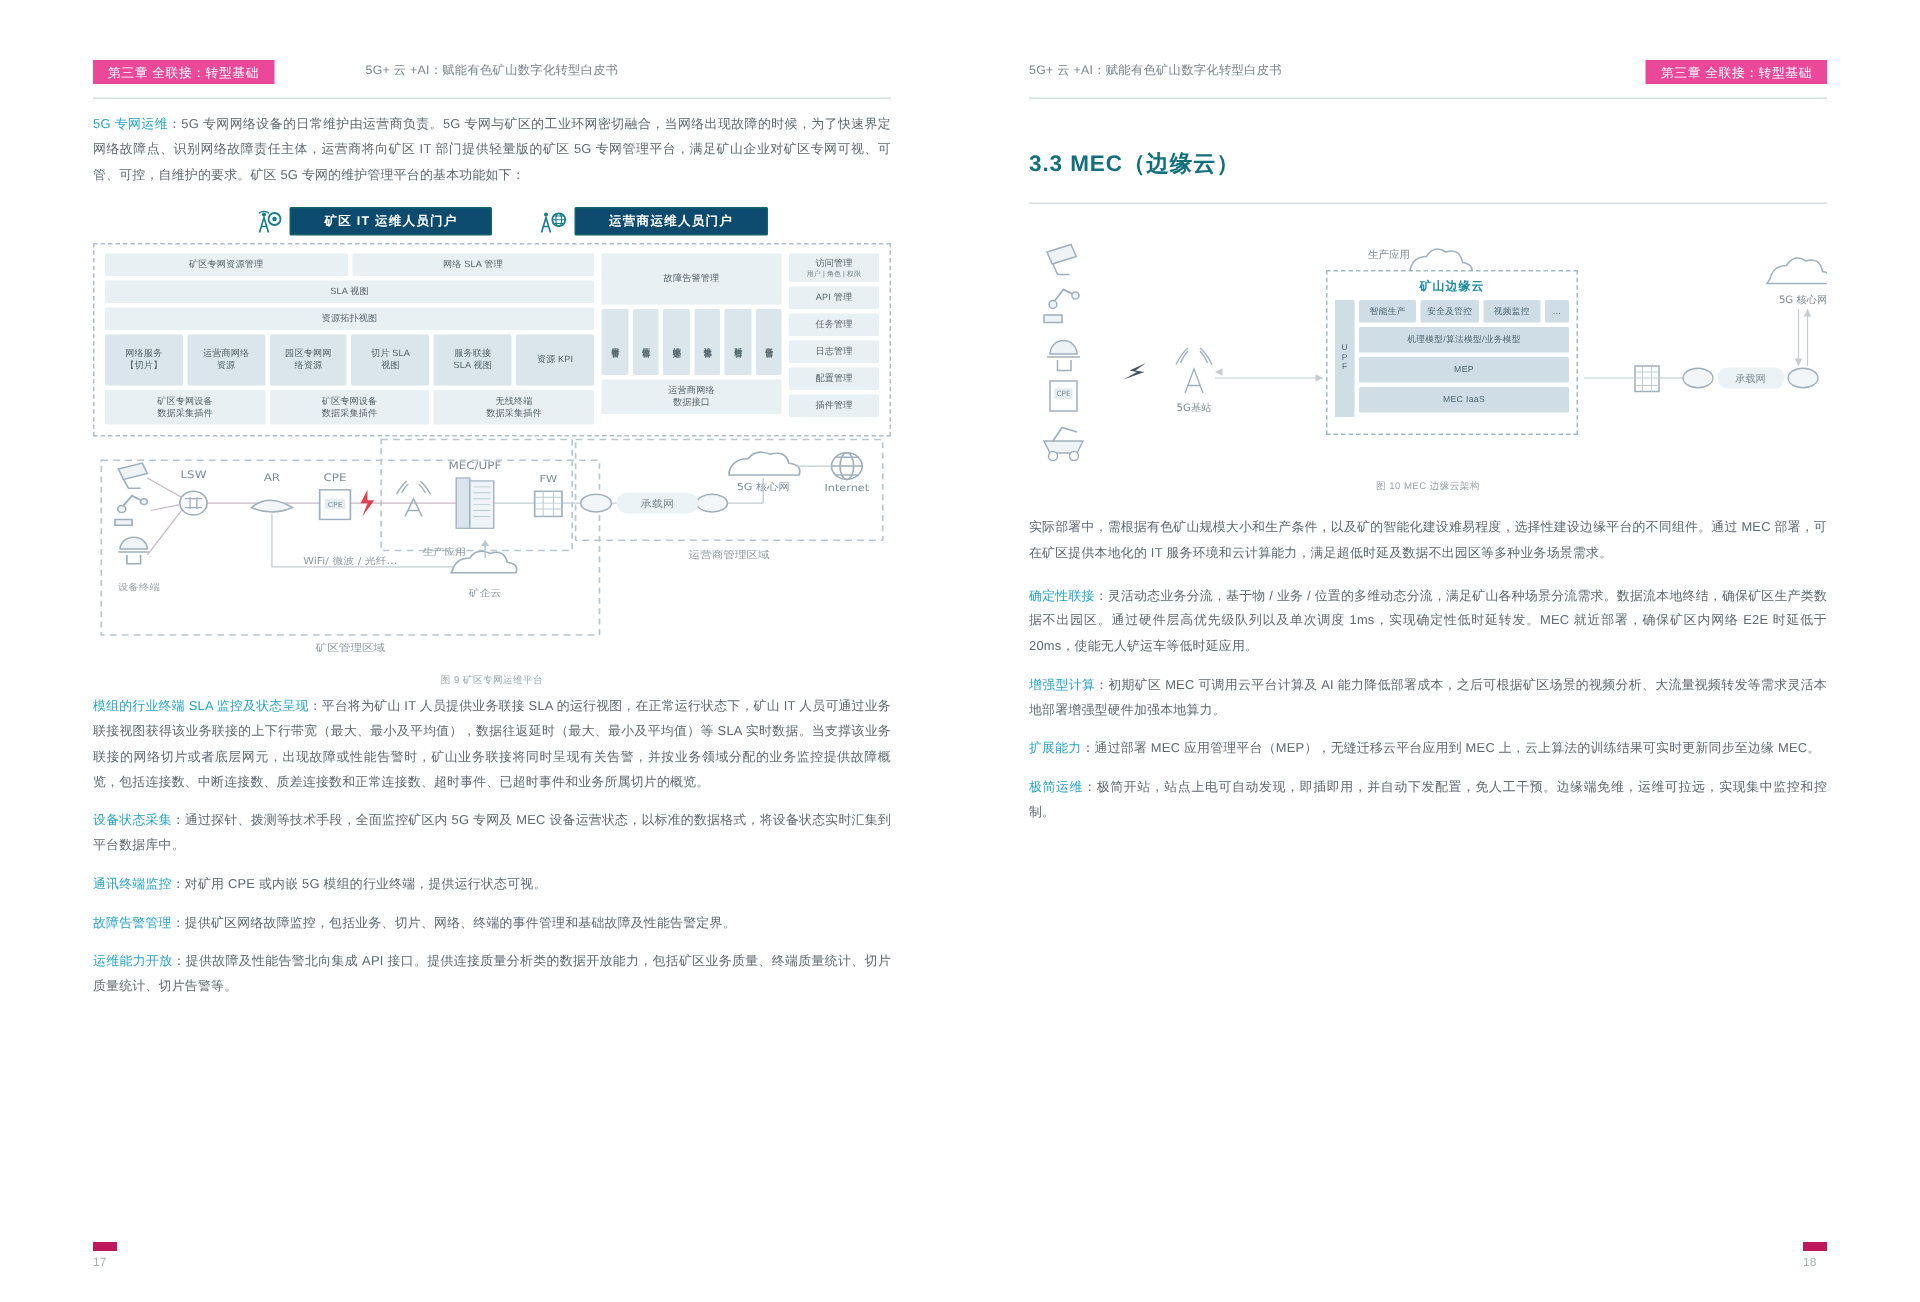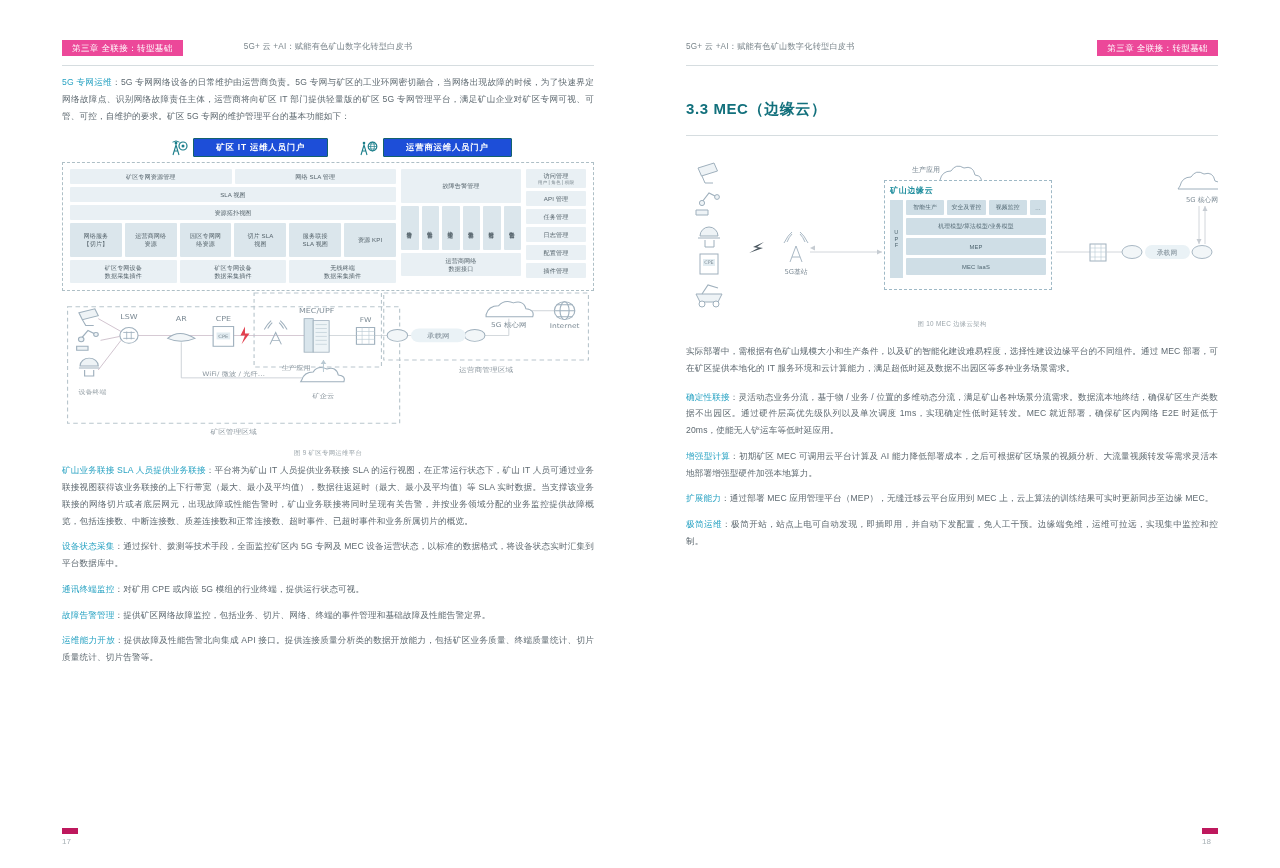--- a/index.html
+++ b/index.html
@@ -53,21 +53,21 @@
   .left .pagenum  { left: 62px; }
   .right .pagenum { right: 62px; }
 
   
   .fig9 { margin: 14px 0 4px 0; position: relative; }
 
   .portals { display: flex; gap: 30px; justify-content: center; align-items: center;
              margin-bottom: 5px; padding-left: 24px; }
   .portal { display: flex; align-items: center; gap: 5px; }
   .portal .bar {
-    background: #1d4ed8; color: #fff; font-size: 8.4px; font-weight: bold;
+    background: #0c4a6e; color: #fff; font-size: 8.4px; font-weight: bold;
     letter-spacing: .8px; padding: 3px 22px; border-radius: 1px;
     border: 1px solid #14626c;
   }
   .picon { width: 20px; height: 18px; position: relative; }
   .picon svg { width: 20px; height: 18px; display: block; }
 
   .dashbox {
     border: 1px dashed #aebfc6; padding: 6px 7px 7px 7px; background: #fff;
   }
   .grid-main { display: flex; gap: 5px; align-items: stretch; }
@@ -112,21 +112,21 @@
 
   
   .fig10 { margin: 18px 0 6px 0; position: relative; height: 160px; }
   .fig10 svg { position: absolute; inset: 0; width: 100%; height: 100%; }
   .mecbox {
     position: absolute; left: 198px; top: 26px; width: 168px; height: 110px;
     border: 1px dashed #9fb9c6; background: #fff;
     padding: 4px 5px 5px 5px;
   }
   .mectitle {
-    text-align: left; color: #1f8e9e; font-weight: bold; font-size: 8px;
+    text-align: center; color: #1f8e9e; font-weight: bold; font-size: 8px;
     letter-spacing: .7px; margin-bottom: 4px;
   }
   .mecinner { display: flex; gap: 3px; height: 78px; }
   .upf {
     width: 13px; background: #cfdee6; color: #4f6570; font-size: 5.6px;
     display: flex; flex-direction: column; align-items: center; justify-content: center;
     line-height: 1.25; letter-spacing: .3px;
   }
   .meclayers { flex: 1; display: flex; flex-direction: column; gap: 3px; }
   .mecrow { display: flex; gap: 3px; }
@@ -349,21 +349,21 @@
 
             <text x="150" y="145" font-size="6.8" fill="#8d98a0" text-anchor="middle" font-family="DejaVu Sans">矿区管理区域</text>
             <text x="372" y="82" font-size="6.8" fill="#8d98a0" text-anchor="middle" font-family="DejaVu Sans">运营商管理区域</text>
           </svg>
         </div>
 
         <div class="figcap">图 9 矿区专网运维平台</div>
       </div>
 
       <div class="para">
-        <span class="lead">矿山业务联接 SLA 人员提供业务联接</span><span>：平台将为矿山 IT 人员提供业务联接 SLA 的运行视图，在正常运行状态下，矿山 IT 人员可通过业务联接视图获得该业务联接的上下行带宽（最大、最小及平均值），数据往返延时（最大、最小及平均值）等 SLA 实时数据。当支撑该业务联接的网络切片或者底层网元，出现故障或性能告警时，矿山业务联接将同时呈现有关告警，并按业务领域分配的业务监控提供故障概览，包括连接数、中断连接数、质差连接数和正常连接数、超时事件、已超时事件和业务所属切片的概览。</span>
+        <span class="lead">模组的行业终端 SLA 监控及状态呈现</span><span>：平台将为矿山 IT 人员提供业务联接 SLA 的运行视图，在正常运行状态下，矿山 IT 人员可通过业务联接视图获得该业务联接的上下行带宽（最大、最小及平均值），数据往返延时（最大、最小及平均值）等 SLA 实时数据。当支撑该业务联接的网络切片或者底层网元，出现故障或性能告警时，矿山业务联接将同时呈现有关告警，并按业务领域分配的业务监控提供故障概览，包括连接数、中断连接数、质差连接数和正常连接数、超时事件、已超时事件和业务所属切片的概览。</span>
       </div>
       <div class="para">
         <span class="lead">设备状态采集</span><span>：通过探针、拨测等技术手段，全面监控矿区内 5G 专网及 MEC 设备运营状态，以标准的数据格式，将设备状态实时汇集到平台数据库中。</span>
       </div>
       <div class="para">
         <span class="lead">通讯终端监控</span><span>：对矿用 CPE 或内嵌 5G 模组的行业终端，提供运行状态可视。</span>
       </div>
       <div class="para">
         <span class="lead">故障告警管理</span><span>：提供矿区网络故障监控，包括业务、切片、网络、终端的事件管理和基础故障及性能告警定界。</span>
       </div>

